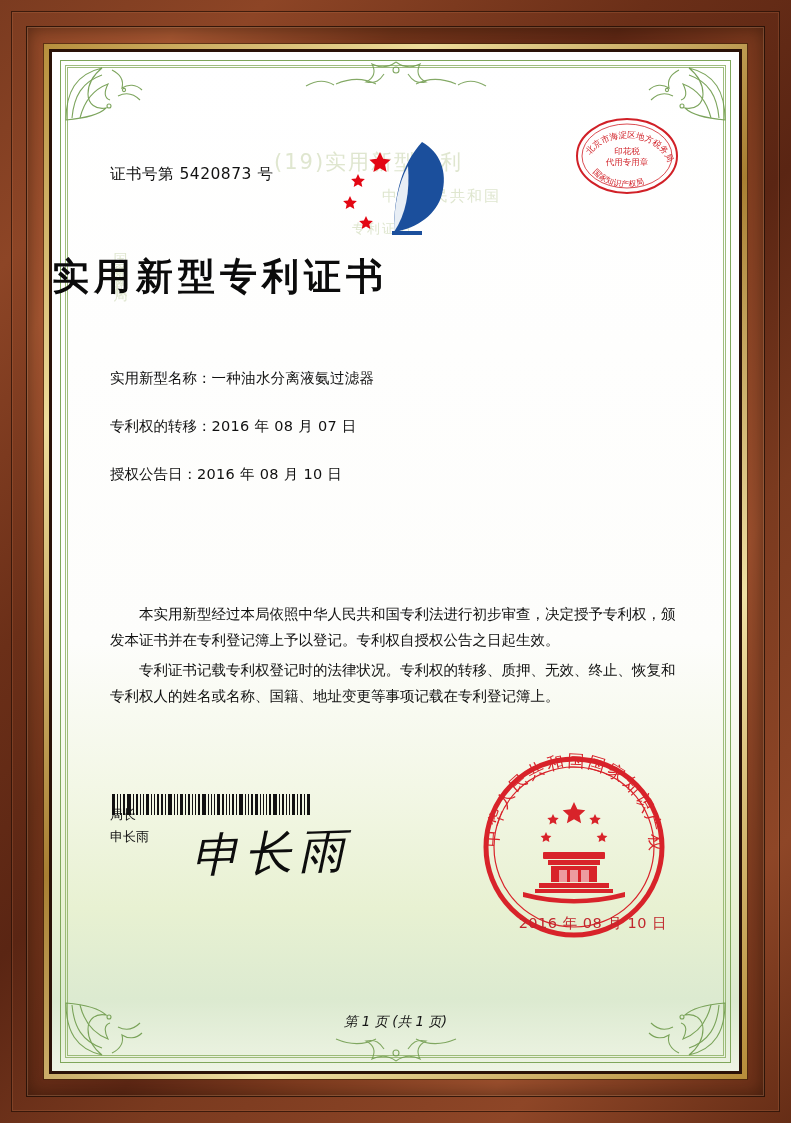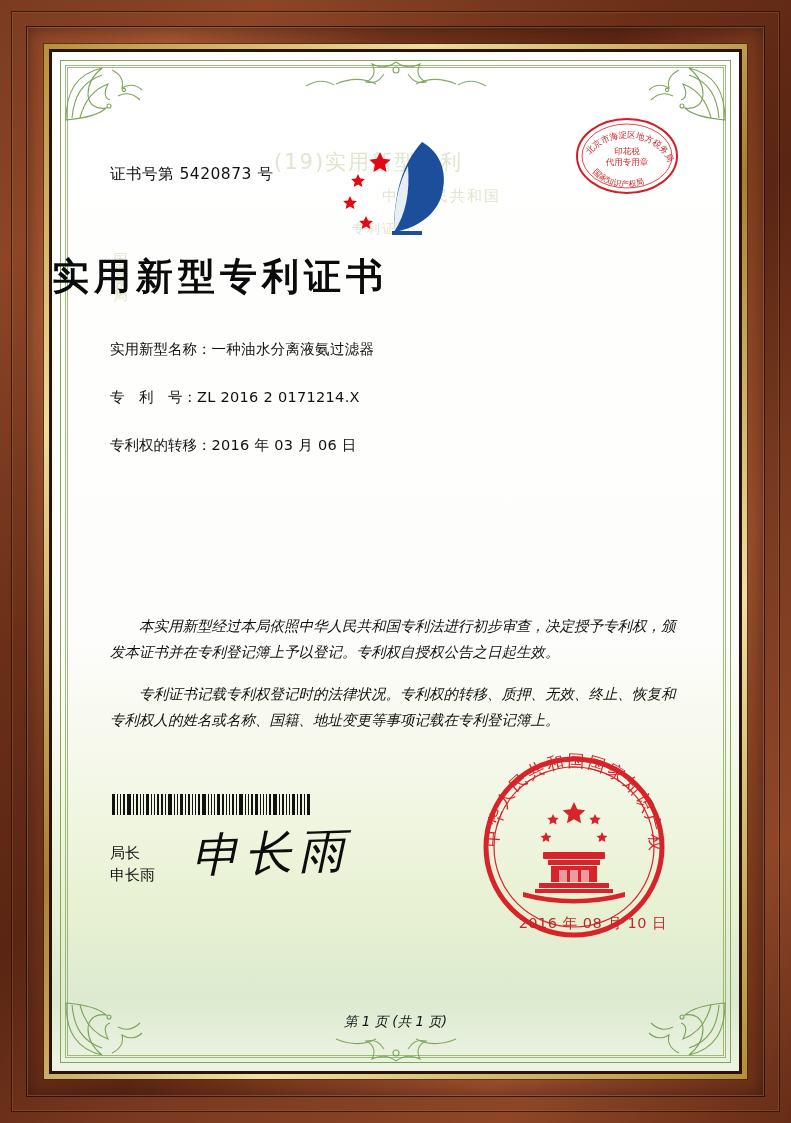--- a/index.html
+++ b/index.html
@@ -152,45 +152,46 @@
   .fields {
     position: absolute;
     left: 58px; right: 58px; top: 288px;
   }
   .field {
     font-size: 14.5px;
     color: #101010;
     margin-bottom: 29px;
     white-space: nowrap;
     font-family: "DejaVu Sans", sans-serif;
+    margin-top: 29px;
   }
   .field .lbl { letter-spacing: 0; }
   .field .val { letter-spacing: .3px; }
 
   .body-text {
     position: absolute;
     left: 58px; right: 58px; top: 545px;
     font-size: 14.5px;
     line-height: 26px;
     color: #101010;
     font-family: "DejaVu Sans", sans-serif;
   }
-  .body-text p { margin: 16px 0 1px 0; text-indent: 2em; font-style: italic; }
+  .body-text p { margin: 4px 0 1px 0; text-indent: 2em; }
 
   
   .barcode {
     position: absolute;
     left: 60px; top: 742px;
     width: 200px; height: 21px;
   }
 
   .signature-block {
     position: absolute;
-    left: 58px; top: 790px;
-    font-size: 15px;
+    left: 58px; top: 752px;
+    font-size: 13px;
     line-height: 22px;
     color: #101010;
     font-family: "DejaVu Sans", sans-serif;
   }
   .handwriting {
     position: absolute;
     left: 140px; top: 770px;
     font-size: 47px;
     color: #0d0d0d;
     font-family: "DejaVu Serif", serif;
@@ -325,24 +326,24 @@
     </text>
   </svg>
 
   <div class="title">实用新型专利证书</div>
 
   <div class="fields">
     <div class="field">
       <span class="lbl">实用新型名称：</span><span class="val">一种油水分离液氨过滤器</span>
     </div>
     <div class="field">
-      <span class="lbl">专　利　号：</span><span class="val">ZL 2016 2 0171214.X</span>
+      <span class="lbl">专利权的转移：</span><span class="val">2016 年 08 月 07 日</span>
     </div>
     <div class="field">
-      <span class="lbl">专利权的转移：</span><span class="val">2016 年 03 月 06 日</span>
+      <span class="lbl">授权公告日：</span><span class="val">2016 年 08 月 10 日</span>
     </div>
   </div>
 
   <div class="body-text">
     <p>本实用新型经过本局依照中华人民共和国专利法进行初步审查，决定授予专利权，颁发本证书并在专利登记簿上予以登记。专利权自授权公告之日起生效。</p>
     <p>专利证书记载专利权登记时的法律状况。专利权的转移、质押、无效、终止、恢复和专利权人的姓名或名称、国籍、地址变更等事项记载在专利登记簿上。</p>
   </div>
 
   <svg class="barcode" viewBox="0 0 200 21" preserveAspectRatio="none">
     <g fill="#111">

